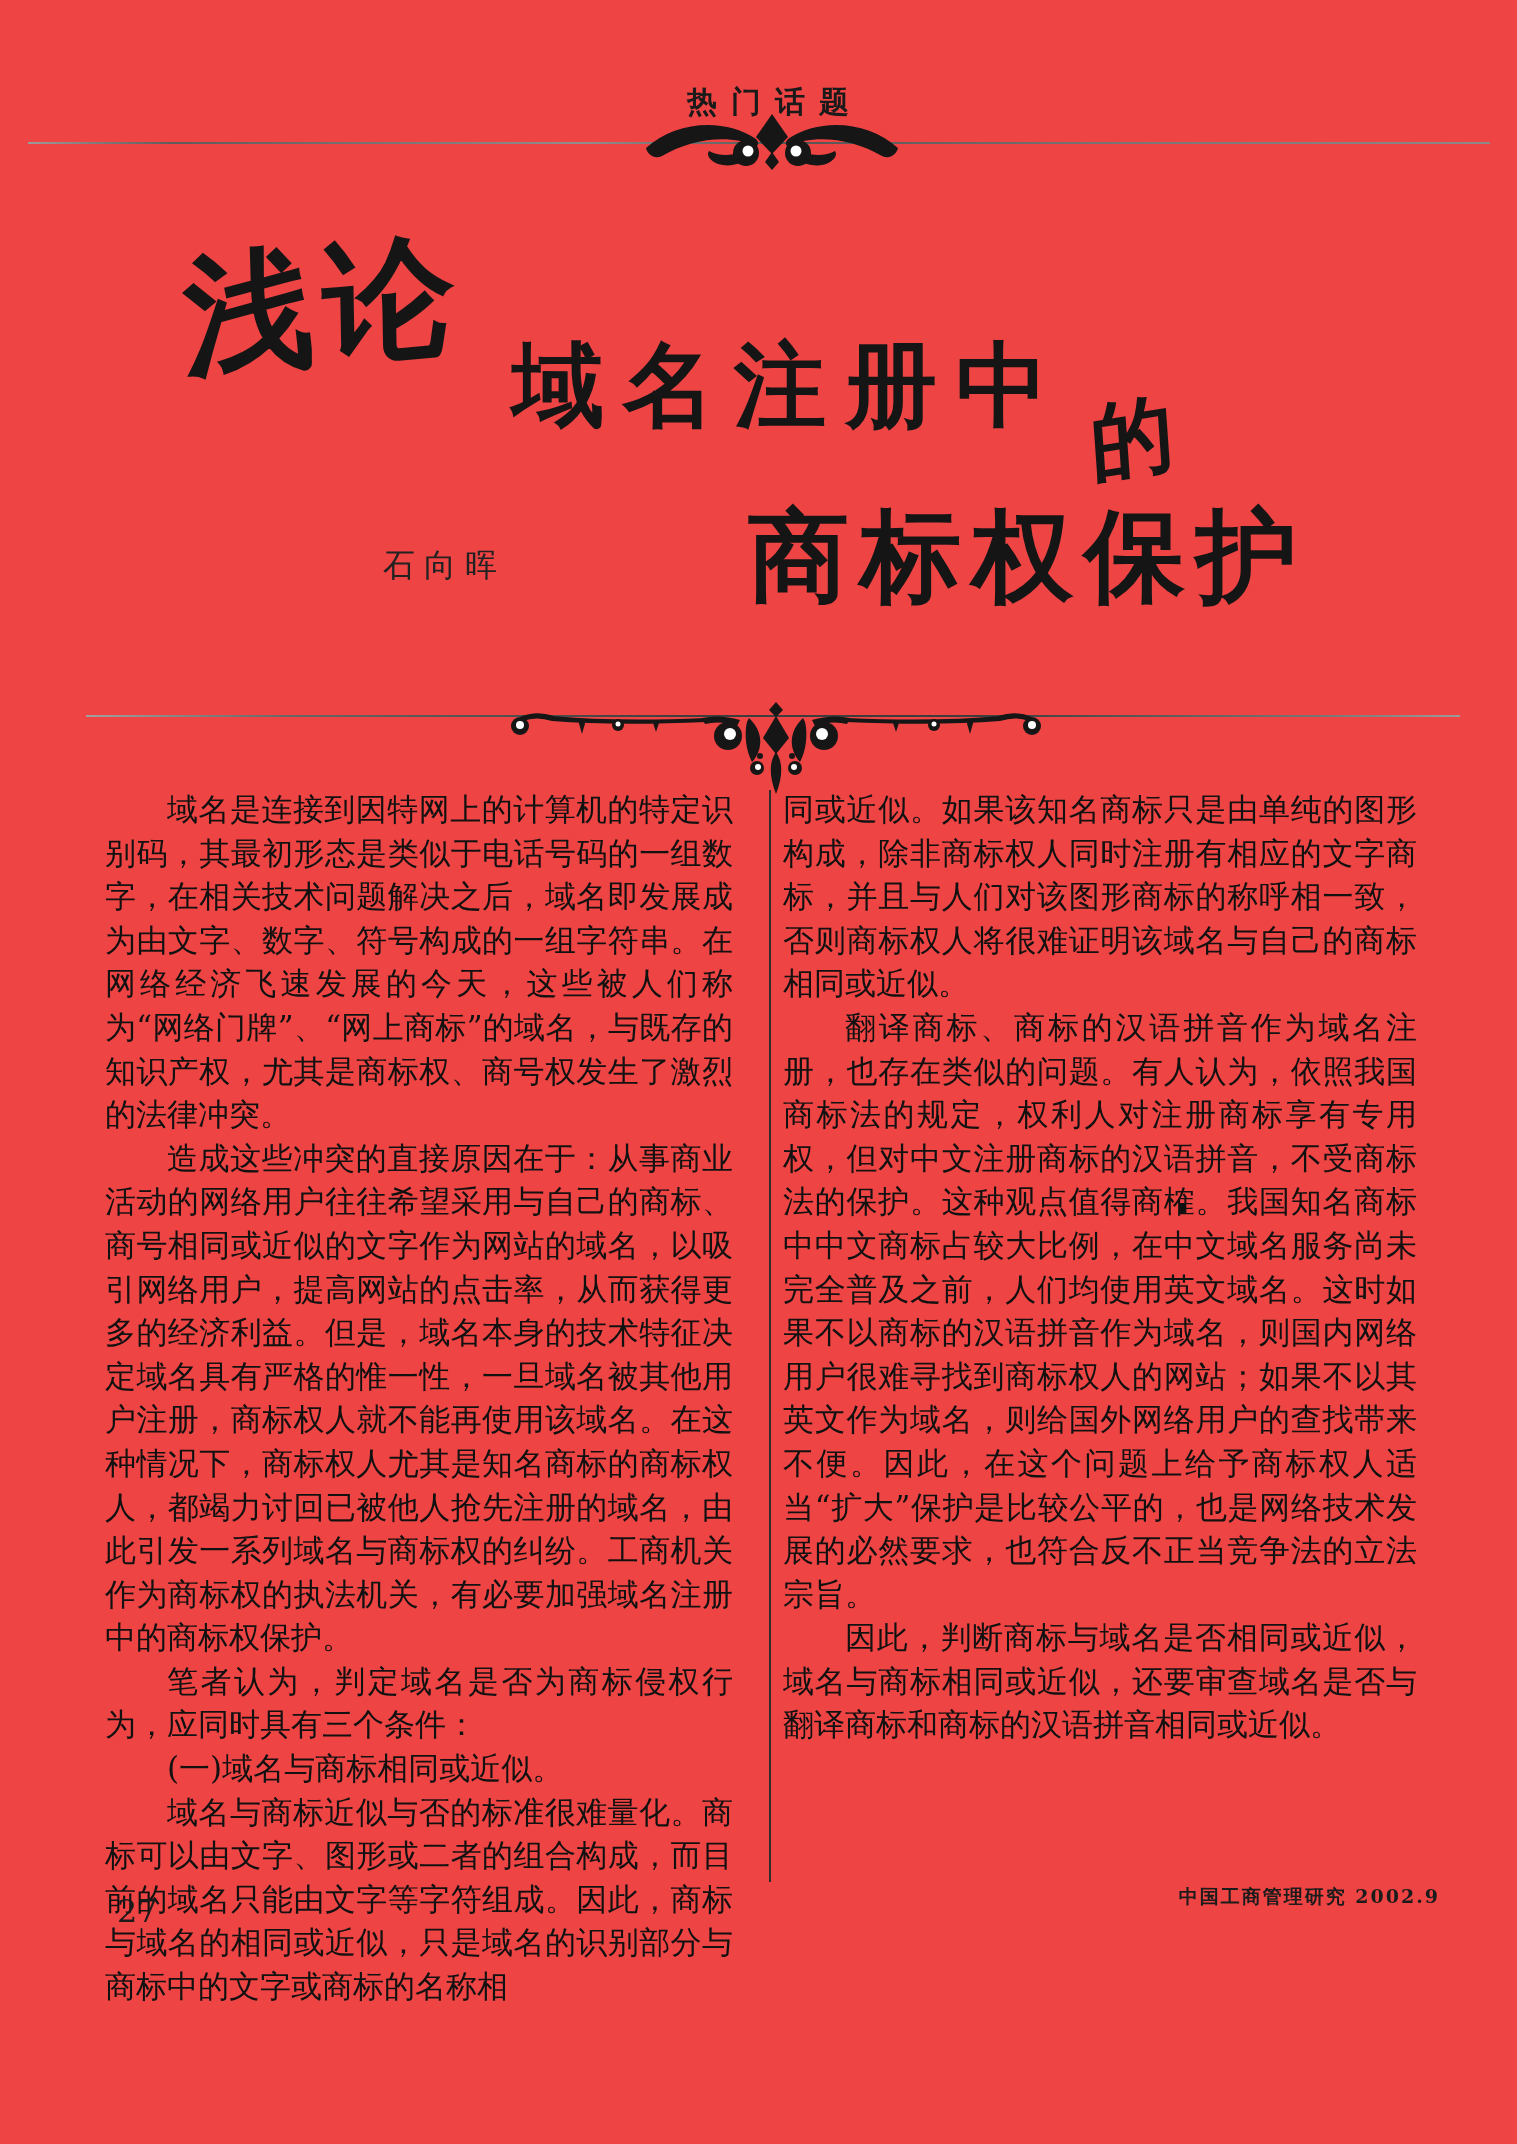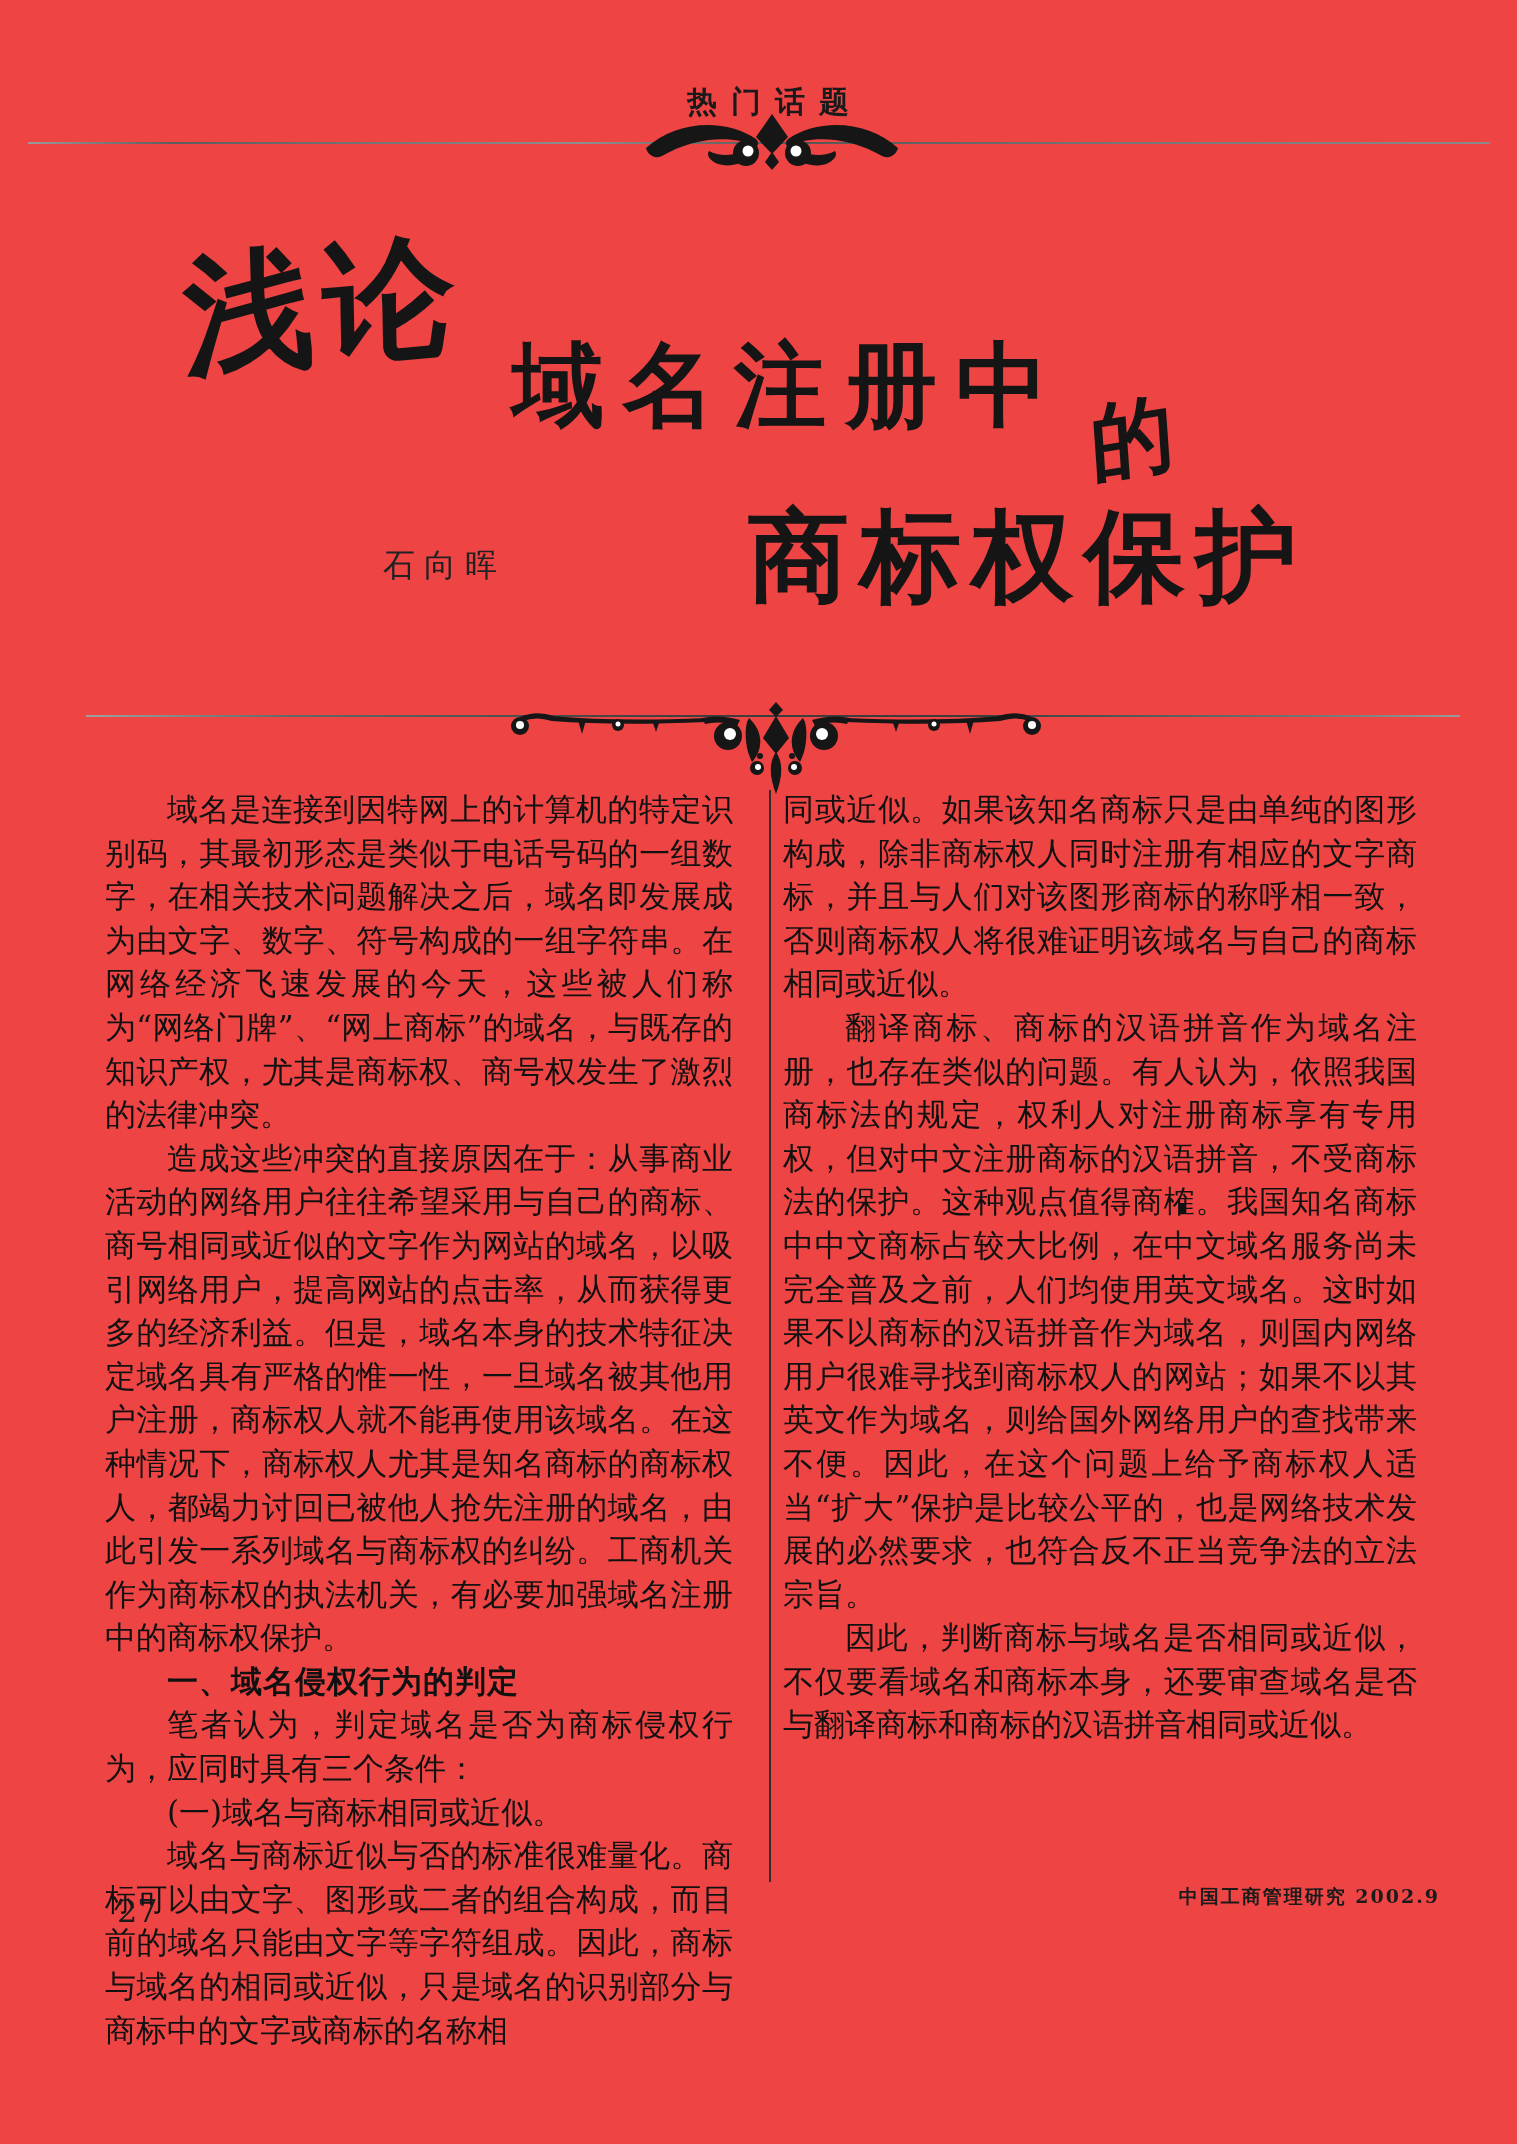--- a/index.html
+++ b/index.html
@@ -152,30 +152,29 @@
       <path class="ink" d="M270,18 L283,40 L270,56 L257,40 Z"></path>
       <path class="ink" d="M270,54 C277,64 277,78 270,96 C263,78 263,64 270,54 Z"></path>
       <circle class="ink" cx="254" cy="58" r="3"></circle>
       <circle class="ink" cx="286" cy="58" r="3"></circle>
     </svg>
   </div>
 
   <div class="column col-left">
     <p class="indent">域名是连接到因特网上的计算机的特定识别码，其最初形态是类似于电话号码的一组数字，在相关技术问题解决之后，域名即发展成为由文字、数字、符号构成的一组字符串。在网络经济飞速发展的今天，这些被人们称为“网络门牌”、“网上商标”的域名，与既存的知识产权，尤其是商标权、商号权发生了激烈的法律冲突。</p>
     <p class="indent">造成这些冲突的直接原因在于：从事商业活动的网络用户往往希望采用与自己的商标、商号相同或近似的文字作为网站的域名，以吸引网络用户，提高网站的点击率，从而获得更多的经济利益。但是，域名本身的技术特征决定域名具有严格的惟一性，一旦域名被其他用户注册，商标权人就不能再使用该域名。在这种情况下，商标权人尤其是知名商标的商标权人，都竭力讨回已被他人抢先注册的域名，由此引发一系列域名与商标权的纠纷。工商机关作为商标权的执法机关，有必要加强域名注册中的商标权保护。</p>
-    <p class="sec-heading">一、域名侵权行为的判定</p>
     <p class="indent">笔者认为，判定域名是否为商标侵权行为，应同时具有三个条件：</p>
     <p class="indent">(一)域名与商标相同或近似。</p>
     <p class="indent">域名与商标近似与否的标准很难量化。商标可以由文字、图形或二者的组合构成，而目前的域名只能由文字等字符组成。因此，商标与域名的相同或近似，只是域名的识别部分与商标中的文字或商标的名称相</p>
   </div>
 
   <div class="col-divider"></div>
 
   <div class="column col-right">
     <p class="noindent">同或近似。如果该知名商标只是由单纯的图形构成，除非商标权人同时注册有相应的文字商标，并且与人们对该图形商标的称呼相一致，否则商标权人将很难证明该域名与自己的商标相同或近似。</p>
     <p class="indent">翻译商标、商标的汉语拼音作为域名注册，也存在类似的问题。有人认为，依照我国商标法的规定，权利人对注册商标享有专用权，但对中文注册商标的汉语拼音，不受商标法的保护。这种观点值得商榷。我国知名商标中中文商标占较大比例，在中文域名服务尚未完全普及之前，人们均使用英文域名。这时如果不以商标的汉语拼音作为域名，则国内网络用户很难寻找到商标权人的网站；如果不以其英文作为域名，则给国外网络用户的查找带来不便。因此，在这个问题上给予商标权人适当“扩大”保护是比较公平的，也是网络技术发展的必然要求，也符合反不正当竞争法的立法宗旨。</p>
-    <p class="indent">因此，判断商标与域名是否相同或近似，不仅要看域名和商标本身，还要审查域名是否与翻译商标和商标的汉语拼音相同或近似。</p>
+    <p class="indent">因此，判断商标与域名是否相同或近似，域名与商标相同或近似，还要审查域名是否与翻译商标和商标的汉语拼音相同或近似。</p>
   </div>
 
   <div class="page-number">27</div>
   <div class="journal-line">中国工商管理研究  2002.9</div>
 
 </div>
 
 </body></html>

